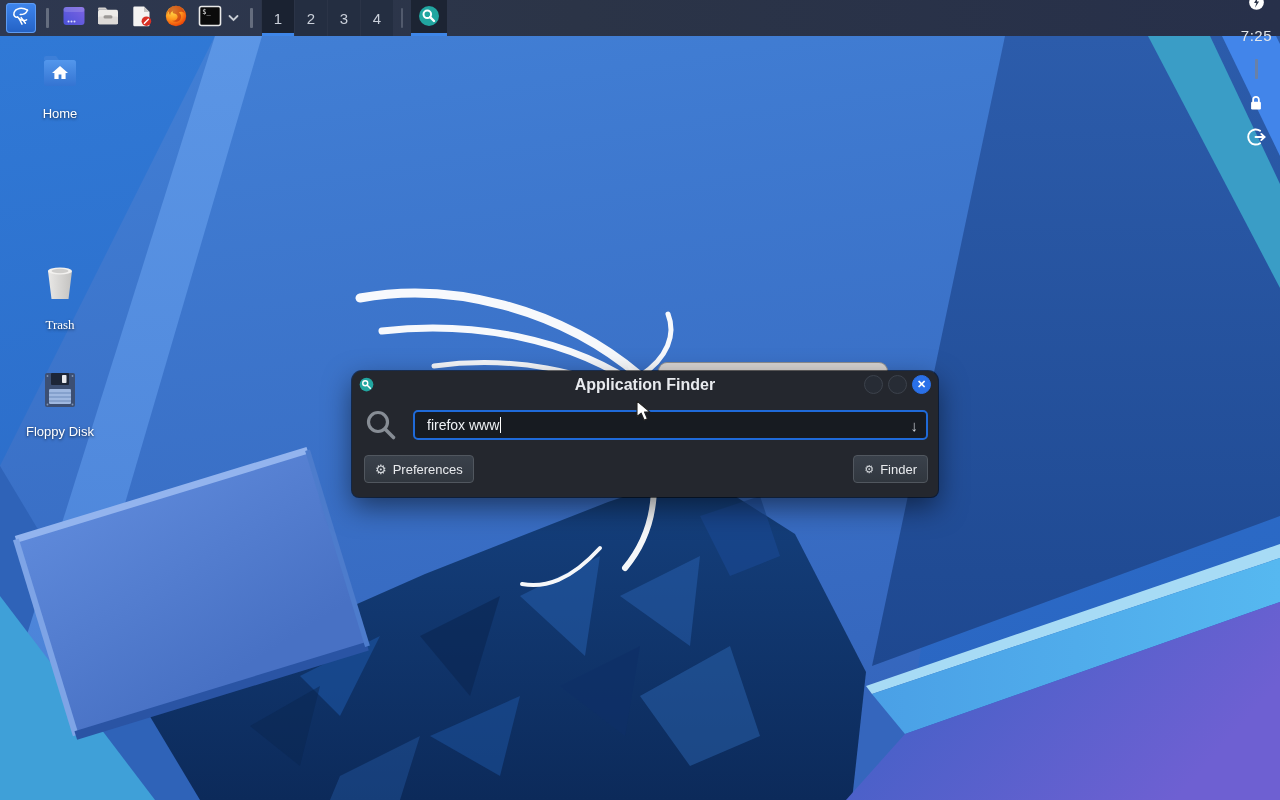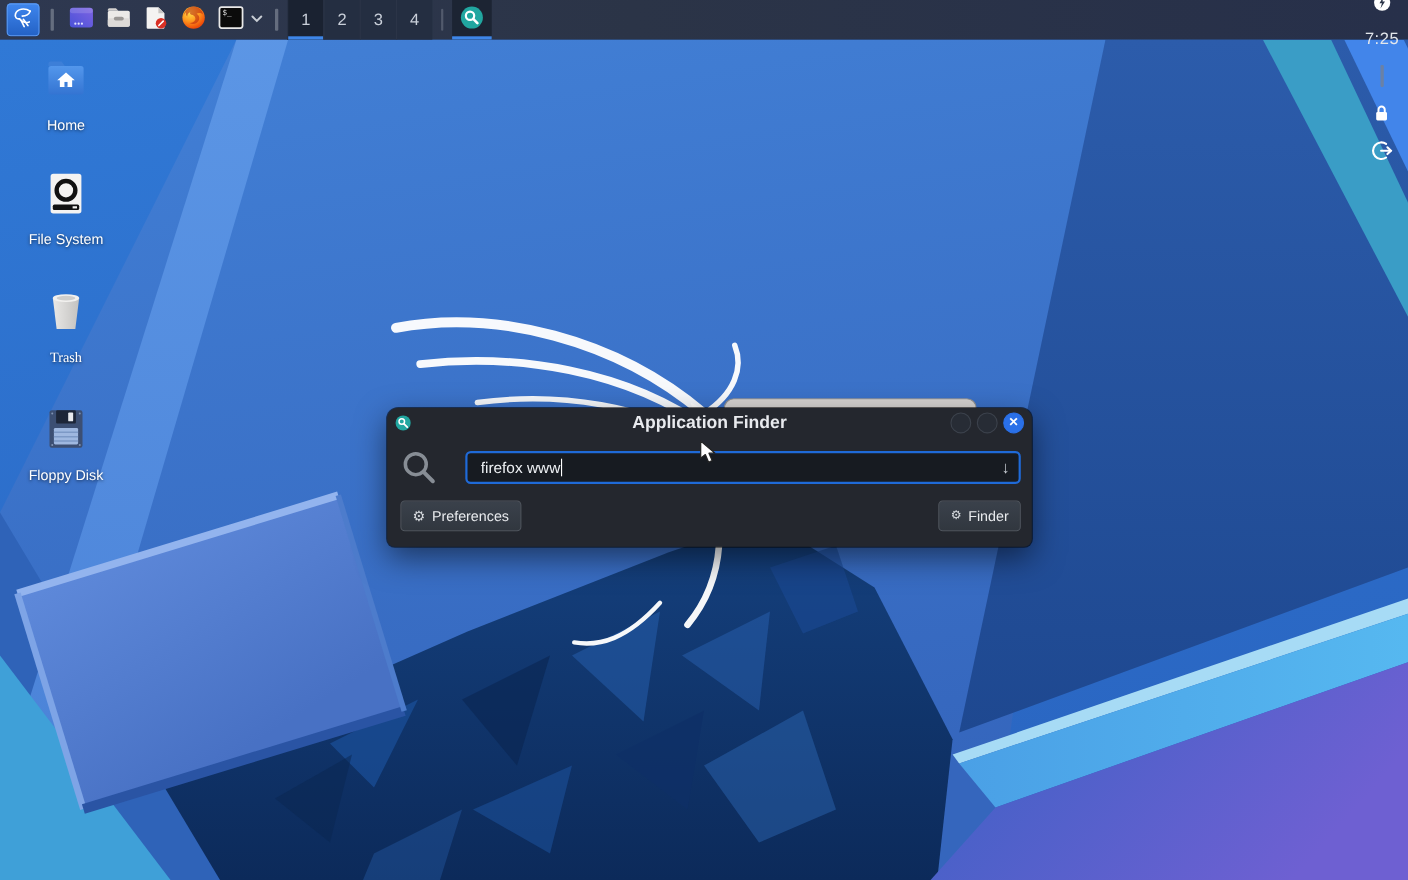--- a/index.html
+++ b/index.html
@@ -49,21 +49,21 @@
             box-shadow:0 0 0 1px rgba(0,0,0,.55), 0 10px 28px rgba(0,0,0,.5); z-index:10; }
   .f-title { height:27px; display:flex; align-items:center; padding:0 7px; position:relative; }
   .f-title .t-text { position:absolute; left:0; right:0; text-align:center;
             color:#e8eaee; font-size:16px; font-weight:bold; }
   .f-controls { margin-left:auto; display:flex; gap:5px; z-index:2; }
   .wbtn { width:19px; height:19px; border-radius:50%; background:#272c35;
           border:1px solid #3c424c; display:flex; align-items:center; justify-content:center; }
   .wbtn.close { background:#2a70e8; border-color:#2a70e8; color:#fff; font-size:11px;
           font-weight:bold; line-height:1; }
   .f-body { padding:10px 10px 0 12px; }
-  .f-row1 { display:flex; align-items:center;gap:10px; }
+  .f-row1 { display:flex; align-items:center; }
   .f-input { flex:1; height:30px; margin-left:15px; background:#171b21;
              border:2px solid #1f6ad8; border-radius:5px; display:flex; align-items:center;
              padding:0 8px 0 12px; }
   .f-input .val { color:#eef1f4; font-size:14px; }
   .caret { display:inline-block; width:1px; height:16px; background:#fff; margin-left:1px;
            vertical-align:middle; }
   .combo-arrow { margin-left:auto; color:#ccd1d7; font-size:15px; }
   .f-row2 { display:flex; justify-content:space-between; margin-top:13px; padding:0 0 0 0; }
   .f-btn { height:28px; display:flex; align-items:center; padding:0 10px; gap:6px;
            background:linear-gradient(180deg,#3a414b,#31373f); border:1px solid #51575f;
@@ -332,31 +332,20 @@
           </defs>
         <path d="M6,12 v-4 a2,2 0 0 1 2,-2 h10 l3,4 h-15 z" fill="#3d7fd8"></path>
         <rect x="6" y="10" width="32" height="26" rx="2.5" fill="url(#gHomeF)"></rect>
         <path d="M22,16 l8,7 h-2.4 v6 h-11.2 v-6 h-2.4 z" fill="#ffffff"></path>
         <rect x="20.6" y="24.5" width="2.8" height="4.5" fill="#3d7fd8"></rect>
       </svg>
     </span>
     <div class="lbl">Home</div>
   </div>
 
-  <div class="desk-icon" style="top:118px;">
-    <span class="ic">
-      <svg width="44" height="44" viewBox="0 0 44 44">
-        <rect x="8" y="4" width="28" height="36" rx="2.5" fill="#f4f3f2"></rect>
-        <circle cx="22" cy="19" r="8.5" fill="none" stroke="#111111" stroke-width="4"></circle>
-        <rect x="10" y="32" width="24" height="5" rx="1.5" fill="#111111"></rect>
-        <rect x="28" y="33.5" width="4" height="2" fill="#f4f3f2"></rect>
-      </svg>
-    </span>
-    <div class="lbl">File System</div>
-  </div>
 
   <div class="desk-icon" style="top:225px;font-family:Liberation Serif, serif;">
     <span class="ic">
       <svg width="44" height="44" viewBox="0 0 44 44">
         <defs>
             <linearGradient id="gTrash" x1="0" y1="0" x2="1" y2="0">
           <stop offset="0" stop-color="#e9e8e6"></stop>
               <stop offset="0.5" stop-color="#d6d5d3"></stop>
           <stop offset="1" stop-color="#c3c2c0"></stop>
             </linearGradient>

